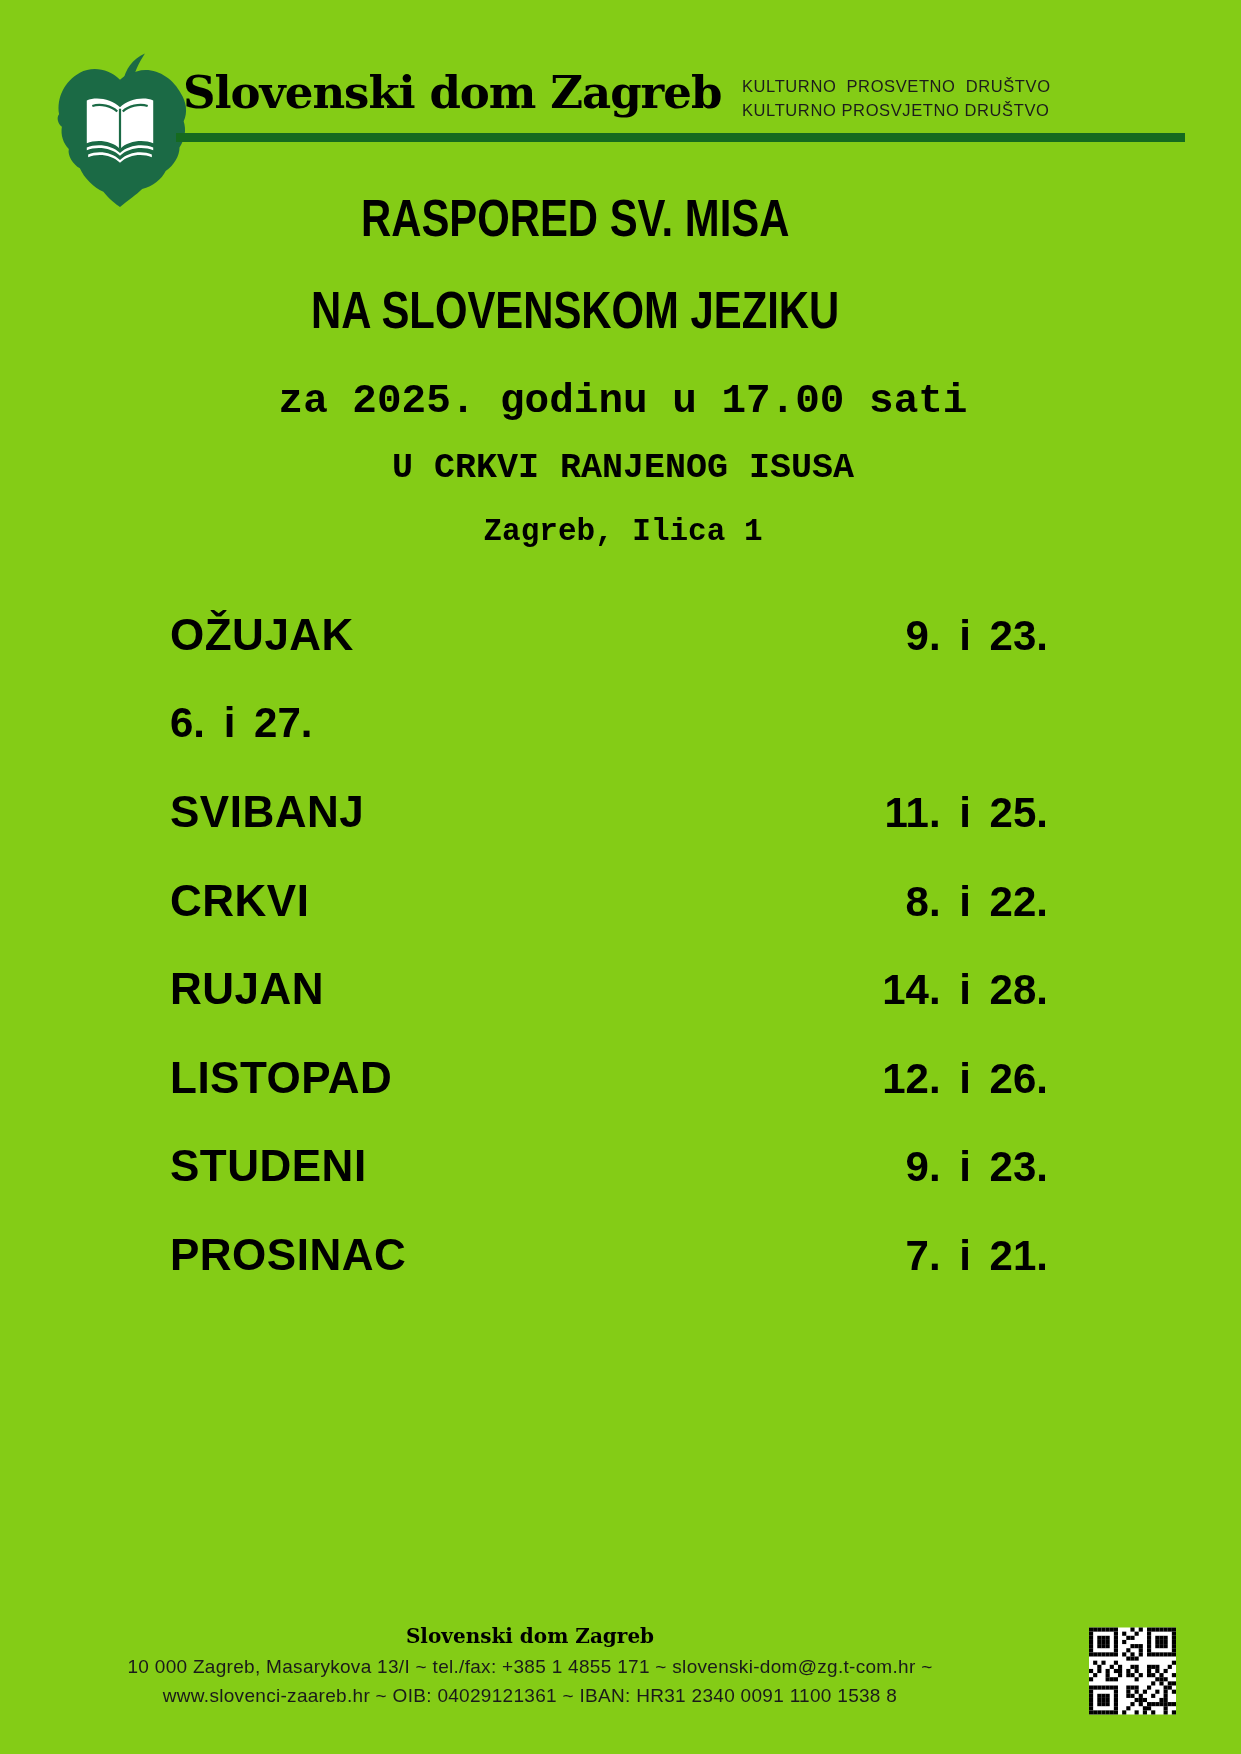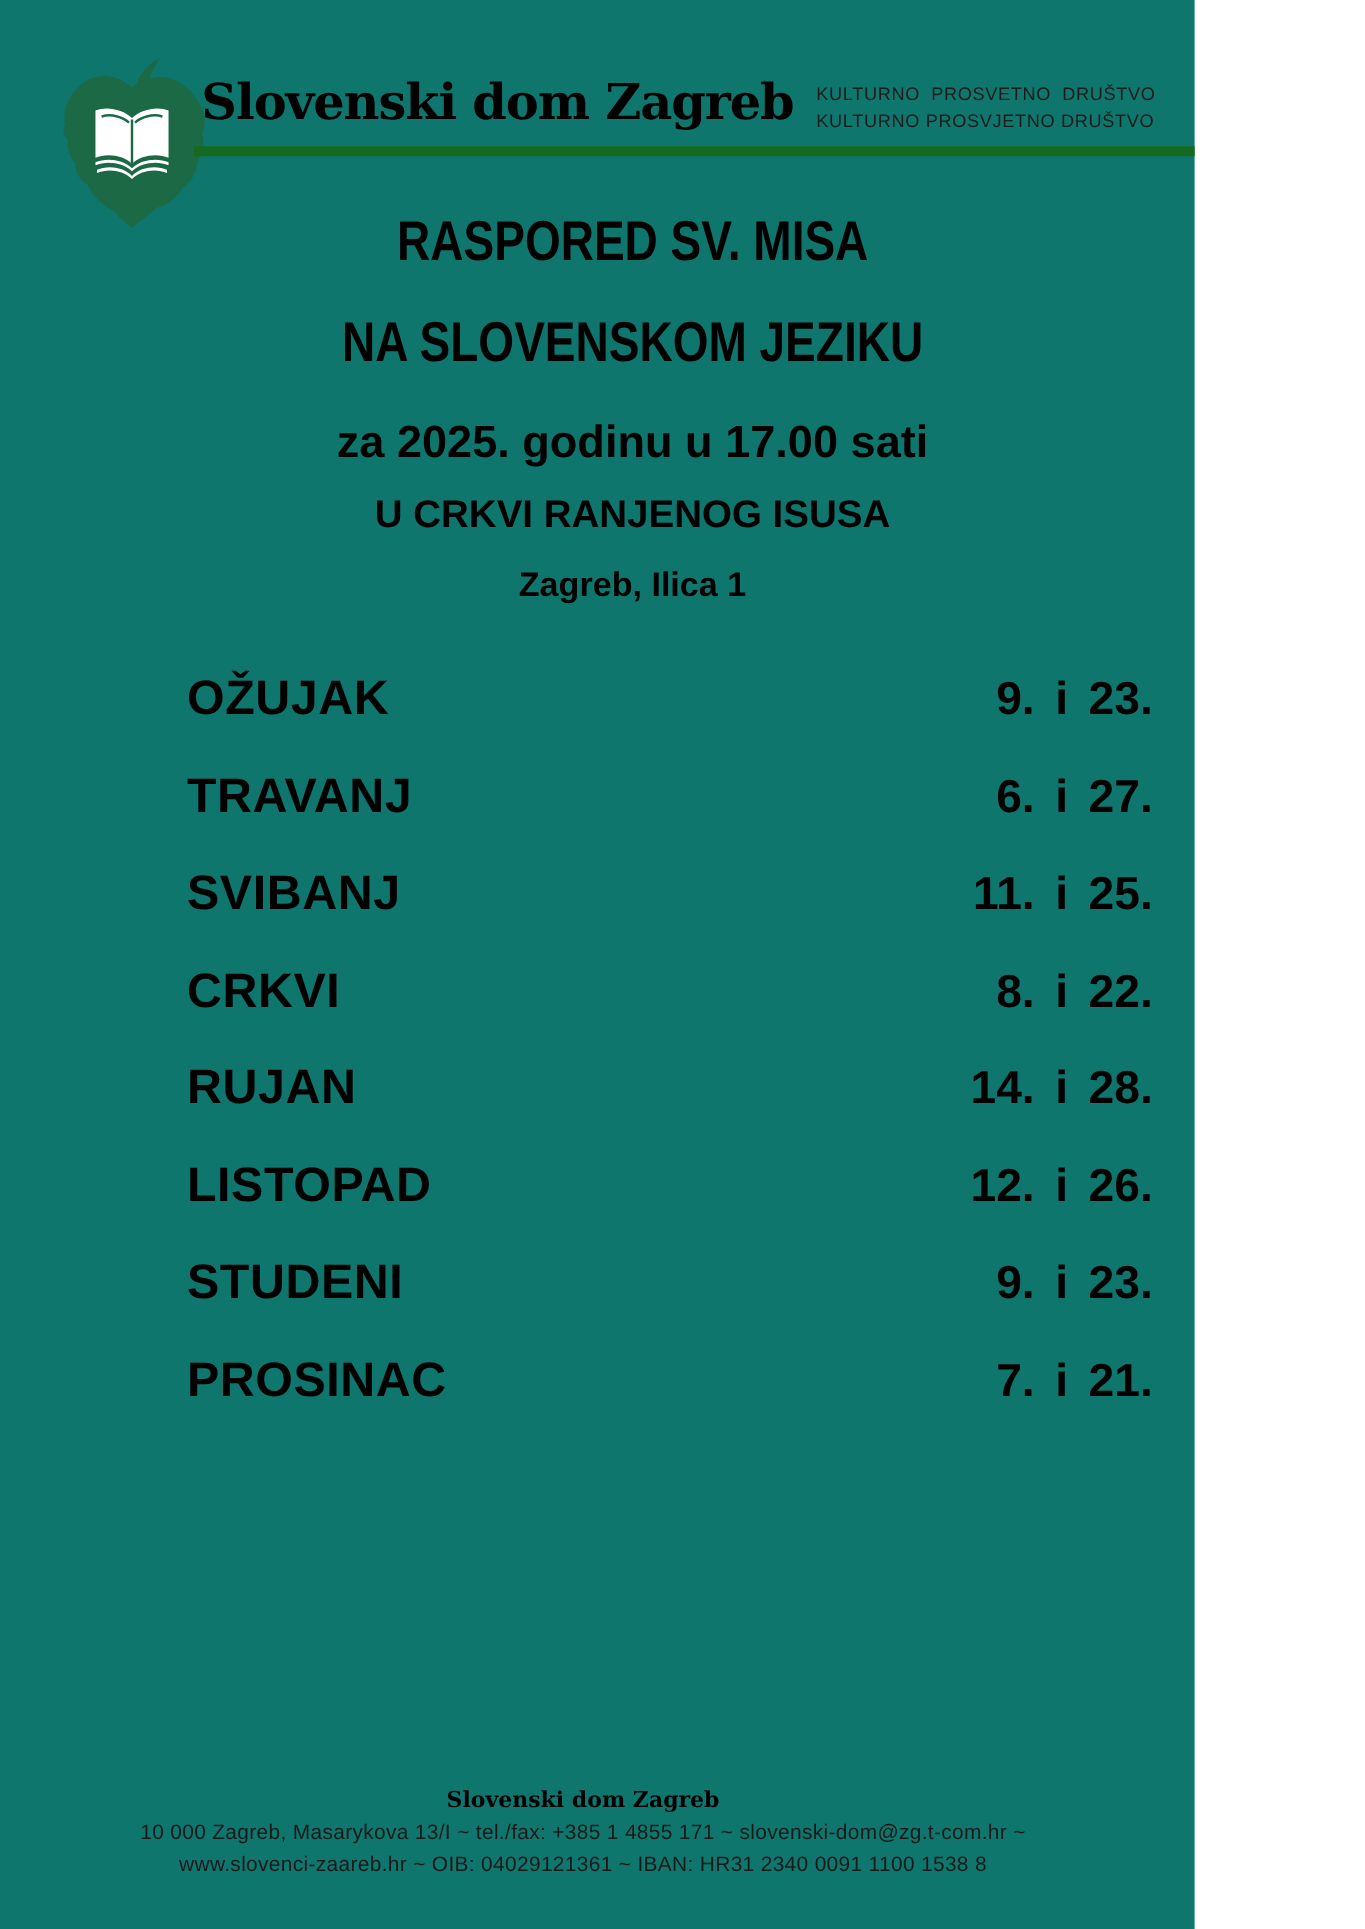--- a/index.html
+++ b/index.html
@@ -1,17 +1,17 @@
 <!DOCTYPE html>
 <html><head>
 <meta charset="utf-8">
 <style>
   html,body{margin:0;padding:0;background:#ffffff;}
   .page{
-    position:relative;width:1086px;height:1754px;background:#0f766e;
+    position:relative;width:1241px;height:1754px;background:#84cc16;
     font-family:"Liberation Sans",sans-serif;color:#000;overflow:hidden;
   }
   
   .logo{position:absolute;left:50px;top:52px;width:140px;height:155px;}
   .org-title{
     position:absolute;left:183px;top:66px;
     font-family:"DejaVu Serif",serif;font-weight:900;font-size:45px;
     letter-spacing:-1px;color:#000;white-space:nowrap;
   }
   .org-sub{
@@ -22,21 +22,21 @@
   .org-sub .l1{word-spacing:5px;}
   .rule{position:absolute;left:176px;top:133px;width:1009px;height:9px;}
   
   .center-line{position:absolute;left:0;width:1150px;text-align:center;white-space:nowrap;}
   .h-cond{
     font-weight:bold;font-size:51px;letter-spacing:0px;
     display:inline-block;transform:scaleX(.82);transform-origin:center;
   }
   .h1a{top:189px;}
   .h1b{top:281px;}
-  .serif-line{font-family:Liberation Sans, sans-serif;font-weight:bold;}
+  .serif-line{font-family:Liberation Mono, monospace;font-weight:bold;padding-left:48px;}
   .sub1{top:378px;font-size:41px;}
   .sub2{top:448px;font-size:35px;}
   .sub3{top:514px;font-size:31px;}
   
   .schedule{position:absolute;left:170px;top:610px;width:878px;}
   .srow{
     display:flex;justify-content:space-between;align-items:baseline;
     height:88.5px;font-weight:bold;
   }
   .srow .month{font-size:44px;letter-spacing:.5px;}
@@ -105,21 +105,20 @@
   <div class="center-line serif-line sub1">za 2025. godinu u 17.00 sati</div>
   <div class="center-line serif-line sub2">U CRKVI RANJENOG ISUSA</div>
   <div class="center-line serif-line sub3">Zagreb, Ilica 1</div>
 
   <div class="schedule">
     <div class="srow">
       <span class="month">OŽUJAK</span>
       <span class="days">9. i 23.</span>
     </div>
     <div class="srow">
-      <span class="month">TRAVANJ</span>
       <span class="days">6. i 27.</span>
     </div>
     <div class="srow">
       <span class="month">SVIBANJ</span>
       <span class="days">11. i 25.</span>
     </div>
     <div class="srow">
       <span class="month">CRKVI</span>
       <span class="days">8. i 22.</span>
     </div>

